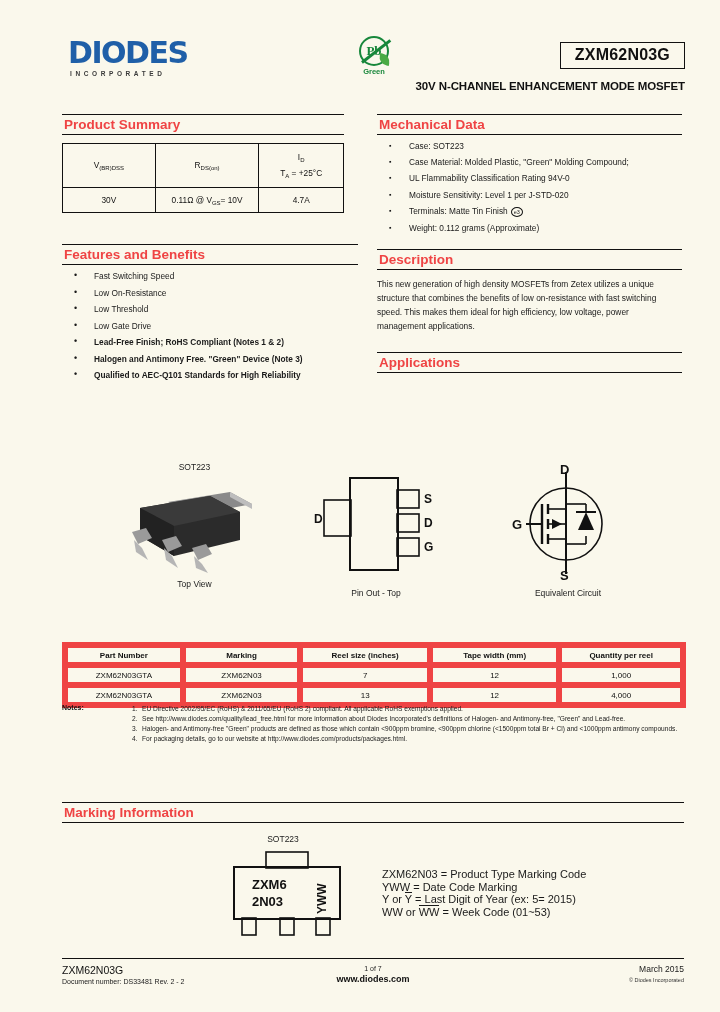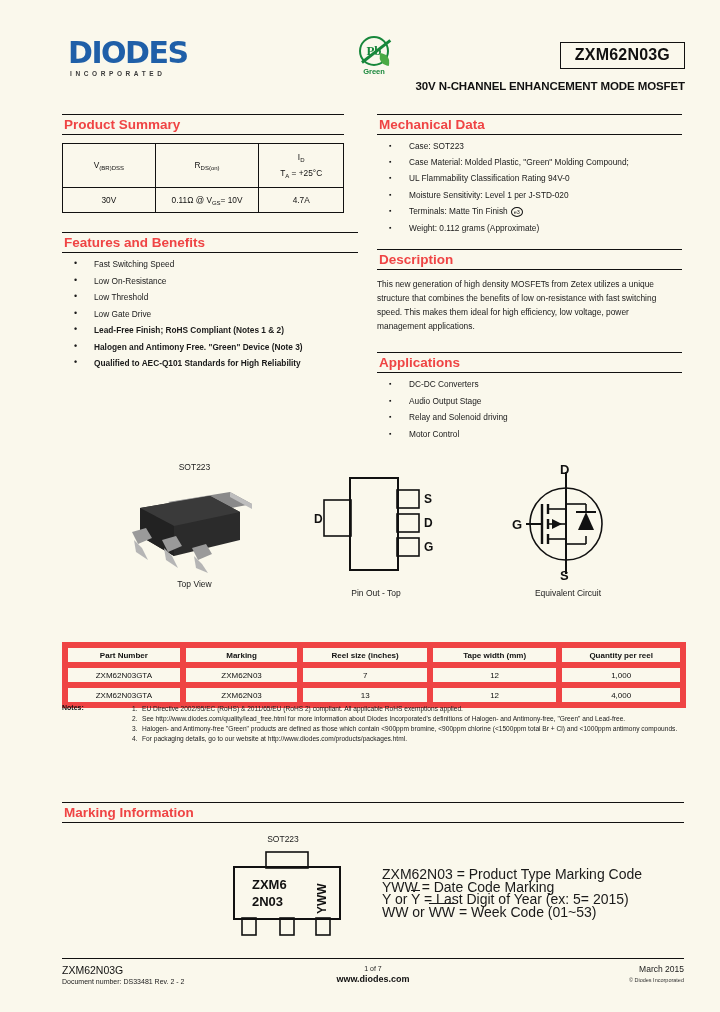--- a/index.html
+++ b/index.html
@@ -216,21 +216,21 @@
     line-height: 9px;
     color: #1a1a1a;
     margin-bottom: 1px;
     position: relative;
     padding-left: 10px;
   }
   ol.notes li .num { position: absolute; left: 0; top: 0; }
 
   
   .mark-area { position: absolute; left: 0; top: 830px; width: 720px; height: 115px; }
-  .mark-legend { font-size: 14px; line-height: 12.5px; color: #1a1a1a; }
+  .mark-legend { font-size: 11px; line-height: 12.5px; color: #1a1a1a; }
   .ovl { border-top: 1px solid #1a1a1a; padding-top: 0px; }
 
   
   .footer {
     position: absolute;
     left: 62px; top: 958px; width: 622px;
     border-top: 1.4px solid #111;
     padding-top: 4px;
   }
   .f-left { position: absolute; left: 0; top: 5px; }
@@ -287,21 +287,21 @@
         <td>30V</td>
         <td>
           <span>0.11Ω @ V</span><span class="sub">GS</span><span>= 10V</span>
         </td>
         <td>4.7A</td>
       </tr>
     </tbody>
       </table>
   </div>
 
-  <div class="sec" style="left:62px; top:232px; width:296px;">
+  <div class="sec" style="left:62px; top:244px; width:296px;">
     <div class="sec-title">Features and Benefits</div>
     <ul class="blist" id="features-list">
         <li>Fast Switching Speed</li>
         <li>Low On-Resistance</li>
         <li>Low Threshold</li>
         <li>Low Gate Drive</li>
         <li class="bold">Lead-Free Finish; RoHS Compliant (Notes 1 &amp; 2)</li>
         <li class="bold">Halogen and Antimony Free. "Green" Device (Note 3)</li>
         <li class="bold">Qualified to AEC-Q101 Standards for High Reliability</li>
       </ul>
@@ -319,26 +319,20 @@
       </ul>
   </div>
 
   <div class="sec" style="left:377px; top:249px; width:305px;">
     <div class="sec-title">Description</div>
     <div class="desc-body">This new generation of high density MOSFETs from Zetex utilizes a unique structure that combines the benefits of low on-resistance with fast switching speed. This makes them ideal for high efficiency, low voltage, power management applications.</div>
   </div>
 
   <div class="sec" style="left:377px; top:352px; width:305px;">
     <div class="sec-title">Applications</div>
-    <ul class="blist apps" id="apps-list">
-        <li>DC-DC Converters</li>
-        <li>Audio Output Stage</li>
-        <li>Relay and Solenoid driving</li>
-        <li>Motor Control</li>
-      </ul>
   </div>
 
   <div class="pkg-area">
 
     <div style="position:absolute; left:112px; top:0px; width:165px;">
       <div class="cap" style="margin-bottom:6px;">SOT223</div>
       <svg width="165" height="95" viewBox="0 0 165 95">
         <polygon points="56,24 118,14 140,26 78,38" fill="#8a8a8a"></polygon>
         <polygon points="118,14 140,26 140,31 118,19" fill="#bdbdbd"></polygon>
         <polygon points="28,30 98,18 128,34 128,62 62,78 28,58" fill="#2b2b2b"></polygon>

